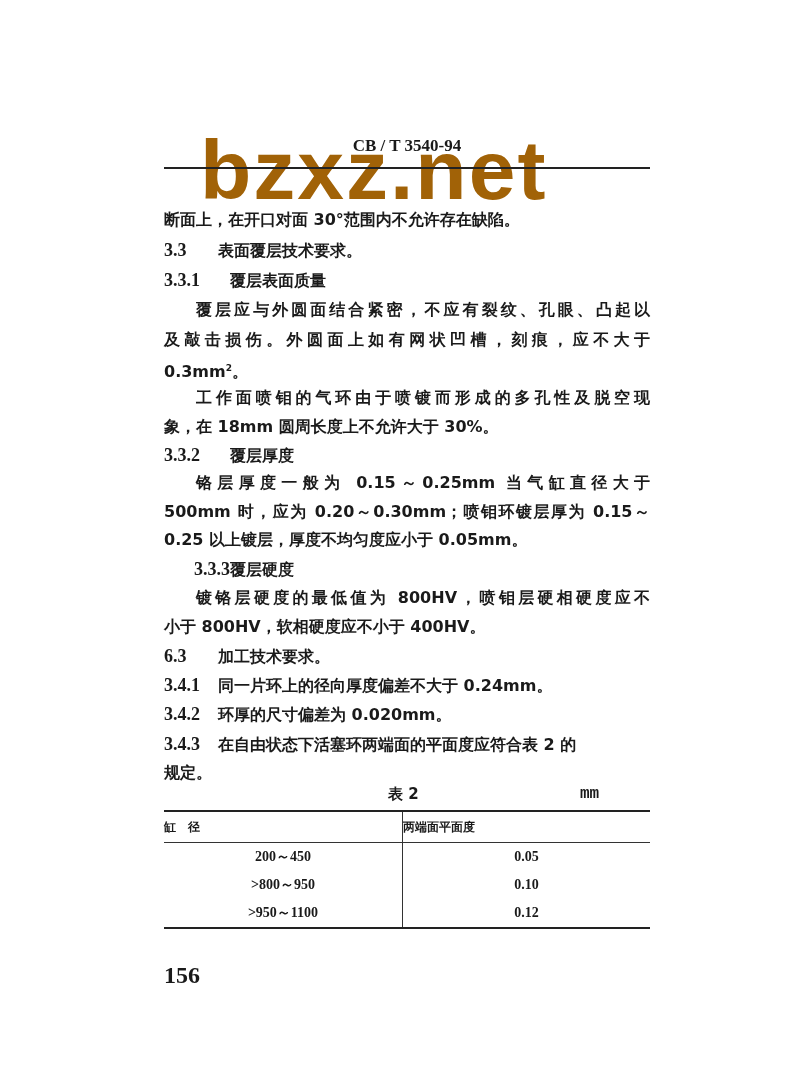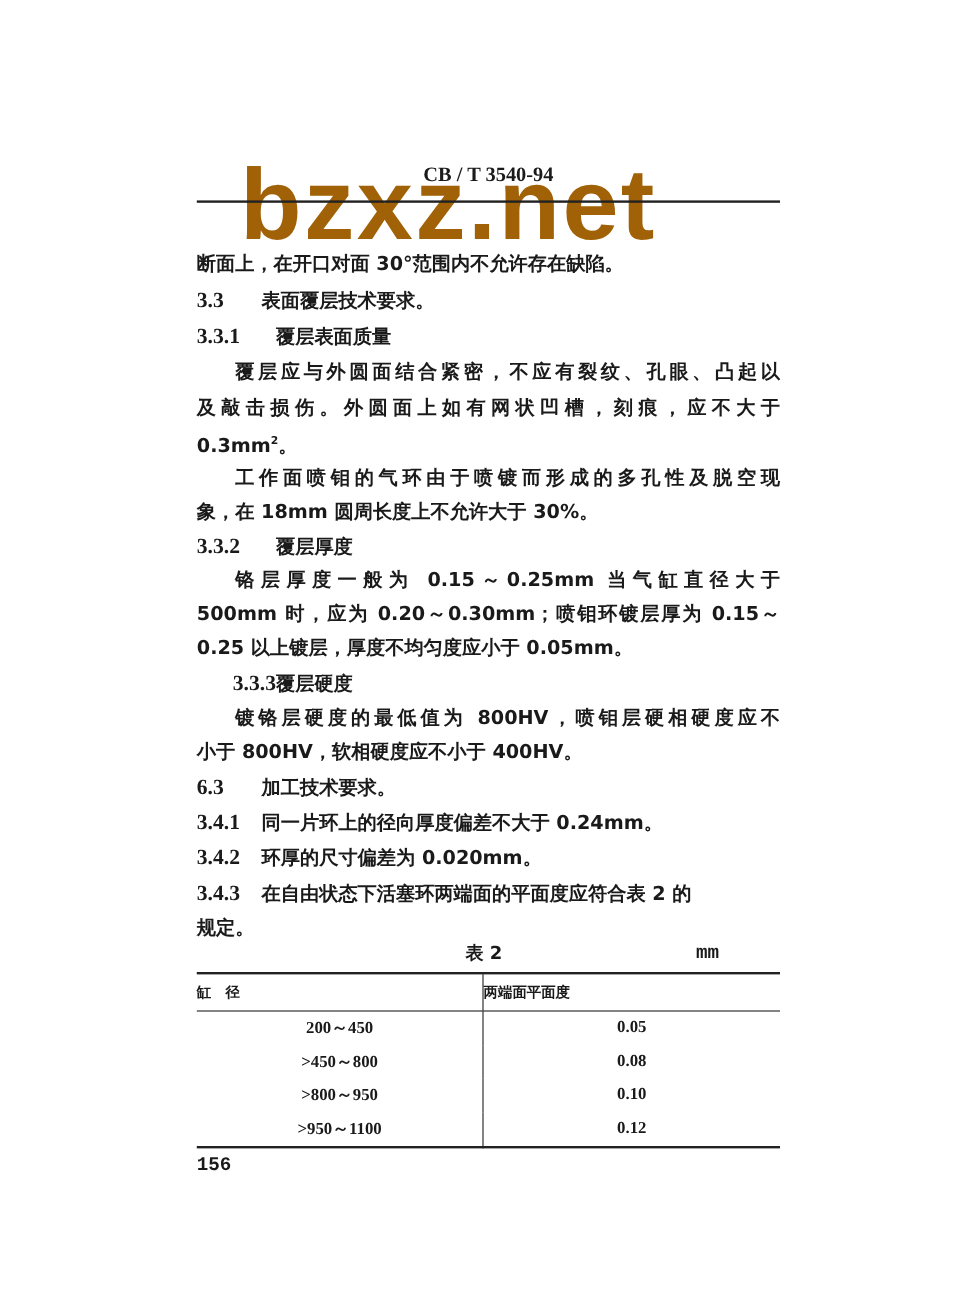--- a/index.html
+++ b/index.html
@@ -52,21 +52,21 @@
       font-family: "Liberation Serif", serif; font-size: 14px; font-weight: bold;
     }
     table.spec th {
       font-family: "DejaVu Sans", sans-serif; font-size: 12px; font-weight: bold;
       height: 30px; border-bottom: 1px solid #333; text-align: left; padding: 0;
     }
     table.spec td { height: 28px; text-align: center; padding: 0; }
     table.spec .col1 { width: 238px; border-right: 1px solid #333; }
     .page-number {
       position: absolute; left: 0; top: 962px;
-      font-family: Liberation Mono, monospace; font-weight: bold; font-size: 16px; text-align: center;
+      font-family: Liberation Serif, serif; font-weight: bold; font-size: 24px; text-align: center;
     }
   </style>
 </head>
 <body>
 
 <div class="watermark">bzxz.net</div>
 
 <div class="page">
   <div class="header">CB / T 3540-94</div>
   <div class="header-rule"></div>
@@ -126,24 +126,20 @@
         <th class="col1">缸　径</th>
         <th>两端面平面度</th>
       </tr>
     </thead>
     <tbody>
       <tr>
         <td class="col1">200～450</td>
         <td>0.05</td>
       </tr>
       <tr>
-        <td class="col1">&gt;450～800</td>
-        <td>0.08</td>
-      </tr>
-      <tr>
         <td class="col1">&gt;800～950</td>
         <td>0.10</td>
       </tr>
       <tr>
         <td class="col1">&gt;950～1100</td>
         <td>0.12</td>
       </tr>
     </tbody>
   </table>
 

